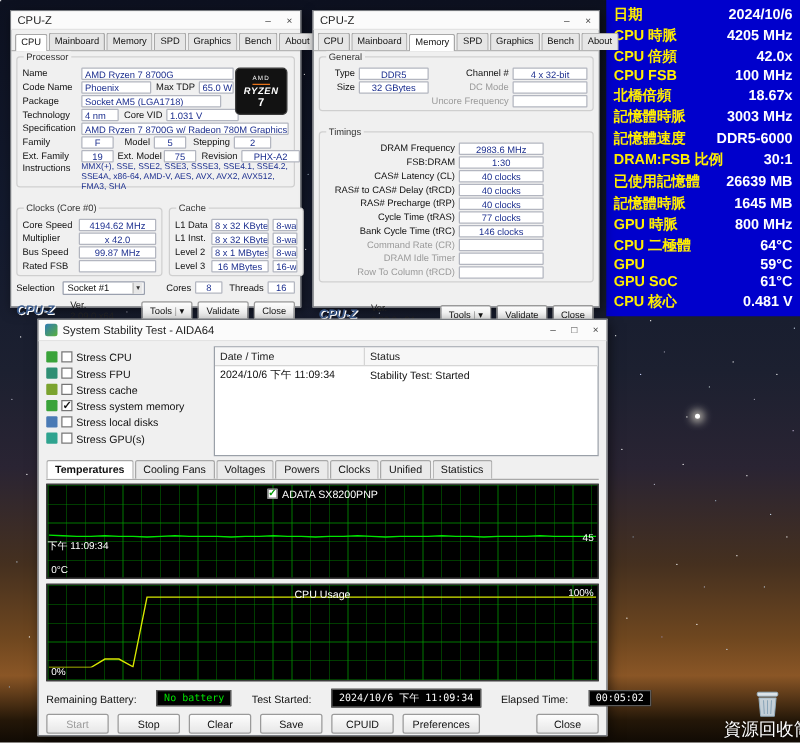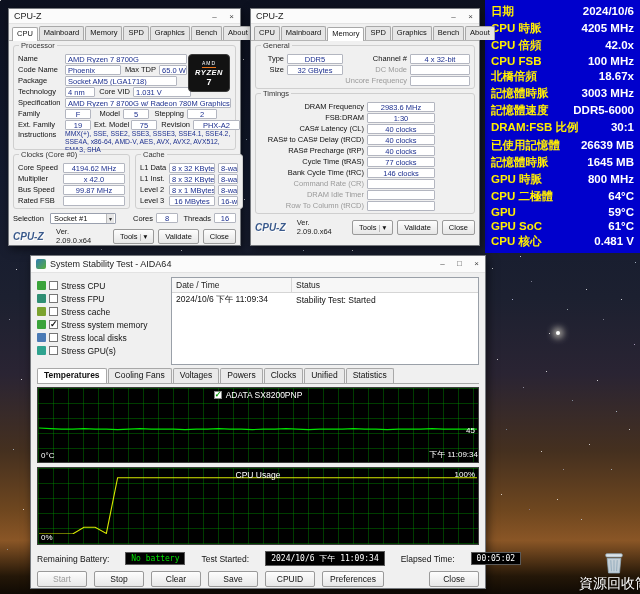--- a/index.html
+++ b/index.html
@@ -22,21 +22,21 @@
 .titlebar{height:15px;background:#fbfbfb;display:flex;align-items:center;padding-left:5px;font-size:9px;color:#222;border-bottom:1px solid #e3e3e3}
 .win-controls{margin-left:auto;display:flex;height:100%}
 .wc{width:17px;text-align:center;font-size:8px;color:#444;line-height:15px}
 
 .cpuz1{left:8px;top:8px;width:233px;height:238px}
 .cpuz2{left:250px;top:8px;width:230px;height:238px}
 .tabs{display:flex;gap:1px;padding:2px 3px 0;border-bottom:1px solid #b5b5b5}
 .tab{font-size:7.5px;padding:1px 4px 2px;border:1px solid #a8a8a8;border-bottom:none;border-radius:2px 2px 0 0;background:#e6e6e6;color:#111}
 .tab.active{background:#fff;position:relative;top:1px;padding-bottom:3px}
 .cpuz-body{padding:4px 4px 2px}
-.gbox{position:relative;border:1px solid #cfcfcf;border-radius:3px;padding:7px 4px 2px;margin-bottom:4px;background:#f0f0f0}
+.gbox{position:relative;border:1px solid #cfcfcf;border-radius:3px;padding:7px 4px 2px;margin-bottom:16px;background:#f0f0f0}
 .gtitle{position:absolute;top:-5px;left:5px;background:#f0f0f0;padding:0 2px;font-size:7.5px;color:#333;line-height:9px}
 .frow{display:flex;align-items:center;gap:3px;height:11px;margin-bottom:0}
 .lbl{font-size:7.5px;color:#111;white-space:nowrap;flex-shrink:0}
 .lbl.r{text-align:right}
 .lbl.dim{color:#9a9a9a}
 .fld{height:10px;line-height:9px;background:#fff;border:1px solid #b3b6c0;border-radius:1px;font-size:7.5px;color:#1c2f8f;padding:0 2px;white-space:nowrap;overflow:hidden;flex-shrink:0}
 .fld.c{text-align:center}
 .pr{padding-right:48px}
 .badge{position:absolute;top:8px;right:5px;width:42px;height:38px;background:#121212;border:1px solid #3a3a3a;border-radius:4px;display:flex;flex-direction:column;align-items:center;justify-content:center;gap:0}
 .b-amd{font-size:5px;color:#fff;letter-spacing:1px;border-bottom:1px solid #e8731a;padding-bottom:1px}
@@ -84,21 +84,21 @@
 repeating-linear-gradient(to bottom,rgba(0,150,0,.4) 0 1px,transparent 1px 15px)}
 .g1{height:76px}.g2{height:78px;margin-top:4px}
 .graph svg{position:absolute;left:1px;top:8px;width:calc(100% - 2px);height:calc(100% - 18px)}
 .gtop{position:absolute;top:2px;left:0;right:0;display:flex;justify-content:center;align-items:center;gap:4px;color:#fff;font-size:8.5px}
 .legend-cb{width:8px;height:8px;background:#fff;border:1px solid #888;position:relative}
 .legend-cb.checked::after{content:"✓";color:#090;font-size:8px;position:absolute;top:-2px;left:0;font-weight:bold}
 .y0{position:absolute;left:3px;bottom:2px;color:#fff;font-size:8px}
 .cur{position:absolute;right:3px;color:#fff;font-size:8px}
 .g1 .cur{top:38px}
 .g2 .cur{top:2px}
-.gtime{position:absolute;bottom:2px;left:0;right:0;text-align:right;color:#fff;font-size:8px}
+.gtime{position:absolute;bottom:20px;left:0;right:0;text-align:left;color:#fff;font-size:8px}
 .status-row{display:flex;align-items:center;gap:16px;margin-top:6px;font-size:8.5px;color:#111;white-space:nowrap}
 .led{background:#000;border:1px solid #5a5a5a;padding:1px 5px;font-family:"DejaVu Sans Mono",monospace;font-size:8px;color:#00e000}
 .led.white{color:#fff}
 .btn-row{display:flex;gap:7px;margin-top:5px;align-items:center}
 .btn{font-size:8.5px;background:linear-gradient(#fdfdfd,#e7e7e7);border:1px solid #9a9a9a;border-radius:2px;padding:2px 0;width:50px;text-align:center;color:#111}
 .btn.wide{width:62px}
 .btn.disabled{color:#9b9b9b}
 .btn-close{margin-left:auto}
 
 .recycle{position:absolute;left:588px;top:550px;width:52px;display:flex;flex-direction:column;align-items:center;gap:1px}

